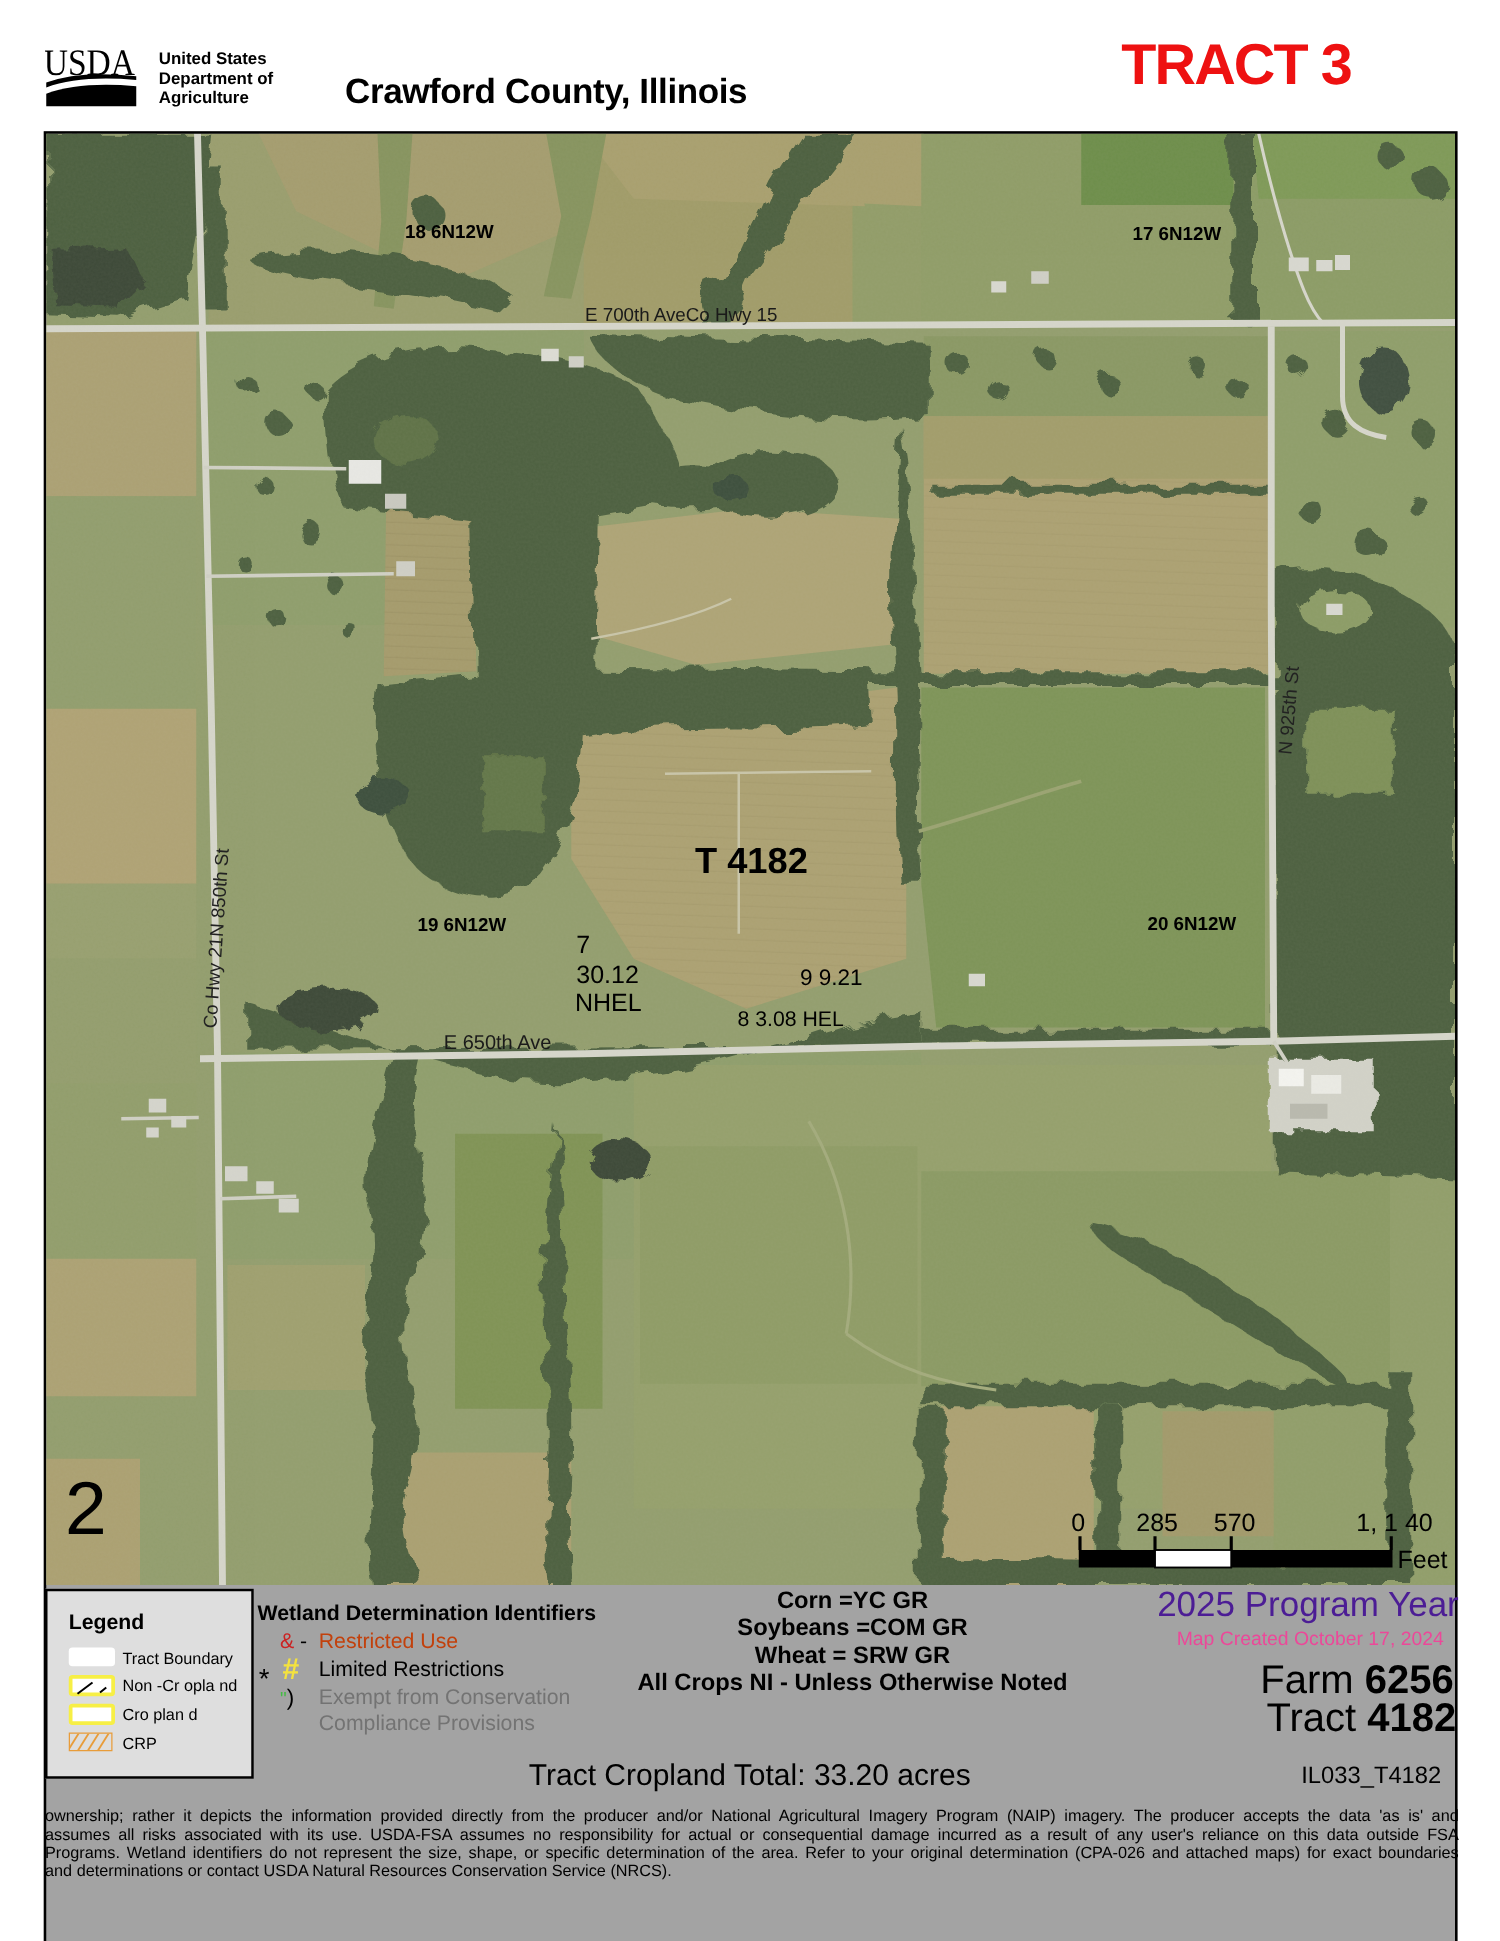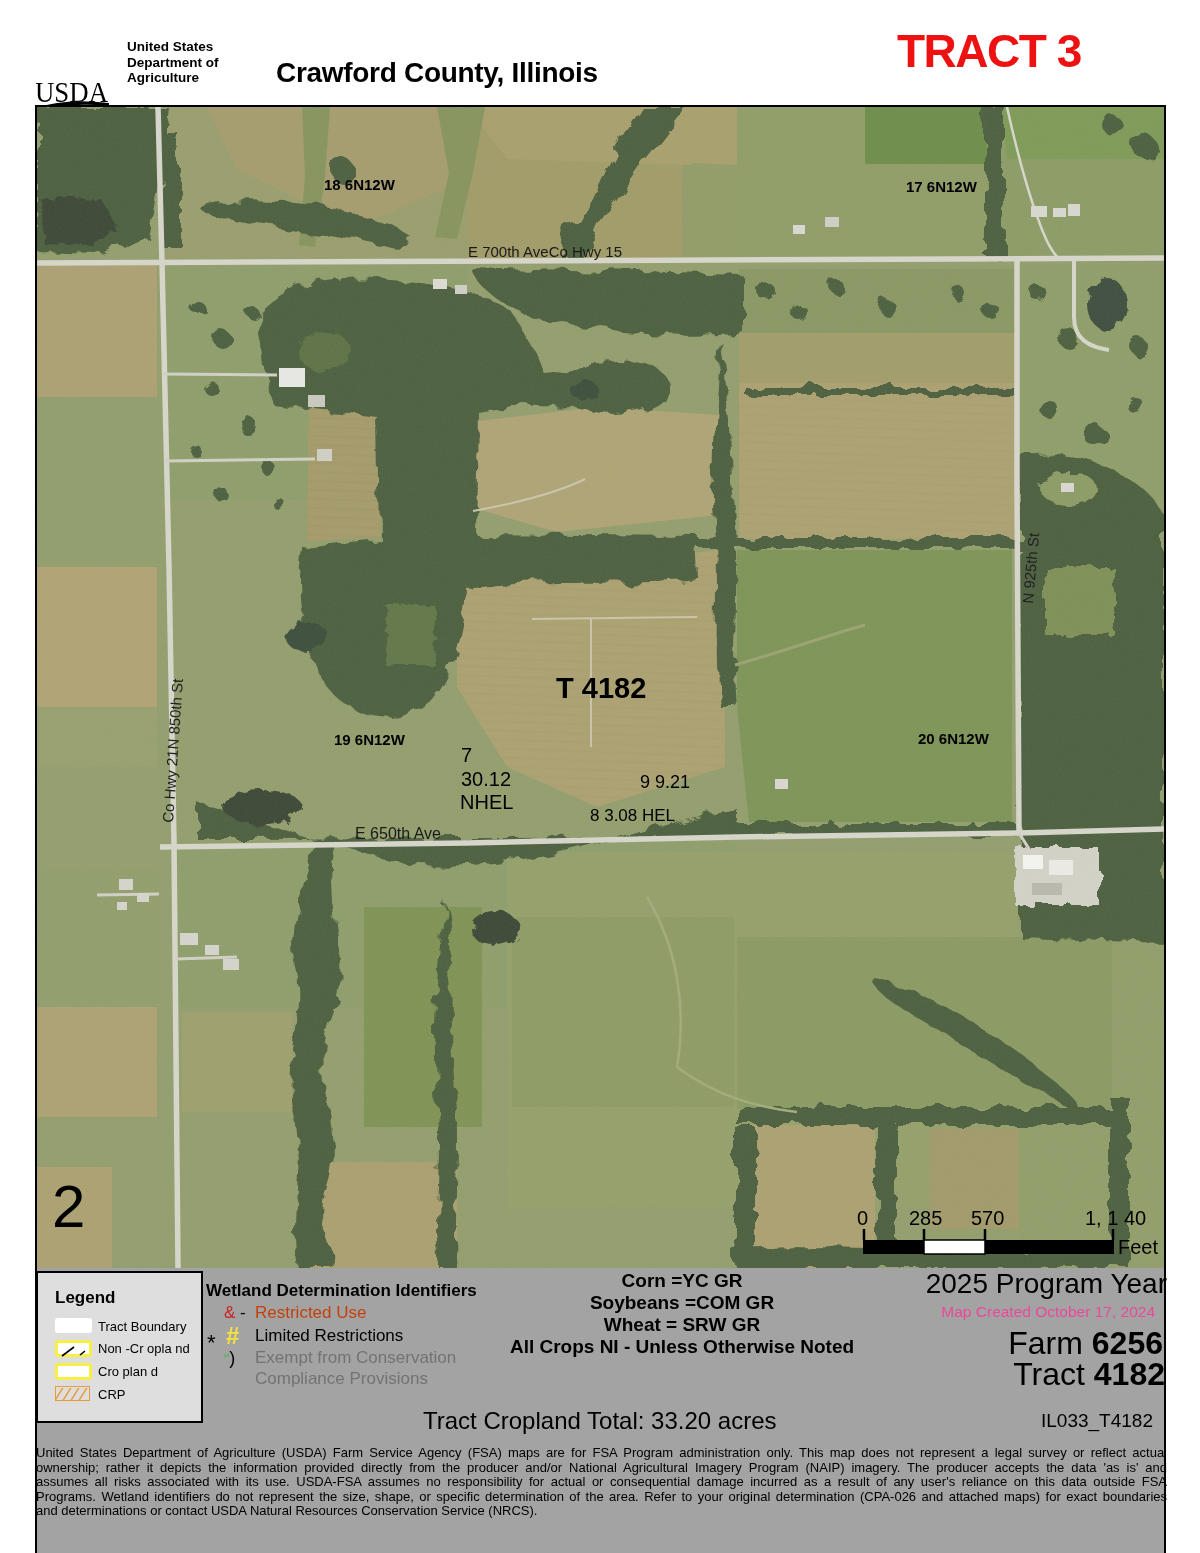--- a/index.html
+++ b/index.html
@@ -3,21 +3,21 @@
 <meta charset="utf-8">
 <style>
   html,body{margin:0;padding:0;}
   body{width:1200px;height:1553px;background:#ffffff;position:relative;
        font-family:"Liberation Sans", sans-serif;overflow:hidden;}
   .abs{position:absolute;}
 </style>
 </head>
 <body>
 
-<div class="abs" style="left:36px;top:36px;width:74px;height:50px;margin-top:42px;">
+<div class="abs" style="left:36px;top:36px;width:74px;height:50px;">
 <svg width="74" height="50" viewBox="0 0 74 50">
   <text x="-1" y="24" font-family="Liberation Serif, serif" font-size="30" font-weight="normal" textLength="73" lengthAdjust="spacingAndGlyphs" fill="#000">USDA</text>
   <path d="M1,30 Q28,20 73,25 L73,28 Q28,24 1,34 Z" fill="#000"></path>
   <path d="M1,39 Q28,29 73,33 L73,49 L1,49 Z" fill="#000"></path>
 </svg>
 </div>
 
 <div class="abs" style="left:127px;top:39px;font-size:13.5px;font-weight:bold;line-height:15.5px;color:#000;">United States<br>Department of<br>Agriculture</div>
 
 <div class="abs" style="left:239px;top:57px;font-size:28px;font-weight:bold;letter-spacing:-0.3px;color:#000;margin-left:37px;">Crawford County, Illinois</div>
@@ -417,31 +417,30 @@
 <div class="abs" style="left:226px;top:1322px;font-size:24px;font-weight:bold;color:#f4e23e;">#</div>
 
 <div class="abs" style="left:255px;top:1326px;font-size:17px;color:#000;">Limited Restrictions</div>
 
 <div class="abs" style="left:224px;top:1348px;font-size:15px;color:#44bb44;">"<span style="color:#000;font-size:18px;">)</span></div>
 
 <div class="abs" style="left:255px;top:1347px;font-size:17px;line-height:21px;color:#737373;">Exempt from Conservation<br>Compliance Provisions</div>
 
 <div class="abs" style="left:414px;top:1270px;width:536px;text-align:center;font-size:19px;font-weight:bold;line-height:22px;color:#000;">Corn =YC GR<br>Soybeans =COM GR<br>Wheat = SRW GR<br>All Crops NI - Unless Otherwise Noted</div>
 
-<div class="abs" style="left:890px;top:1268px;width:277px;text-align:right;font-size:28px;color:#000000;">2025 Program Year</div>
+<div class="abs" style="left:890px;top:1268px;width:277px;text-align:right;font-size:28px;color:#4c1d95;">2025 Program Year</div>
 
 <div class="abs" style="left:905px;top:1303px;width:250px;text-align:right;font-size:15.5px;color:#ec4899;">Map Created October 17, 2024</div>
 
 <div class="abs" style="left:900px;top:1325px;width:263px;text-align:right;font-size:32px;color:#000;">Farm <b>6256</b></div>
 
 <div class="abs" style="left:900px;top:1356px;width:265px;text-align:right;font-size:32px;color:#000;">Tract <b>4182</b></div>
 
 <div class="abs" style="left:900px;top:1410px;width:253px;text-align:right;font-size:19px;color:#000;">IL033_T4182</div>
 
 <div class="abs" style="left:423px;top:1407px;font-size:24px;color:#000;">Tract Cropland Total: 33.20 acres</div>
 
 <div class="abs" style="left:36px;top:1446px;width:1131px;font-size:13px;line-height:14.6px;color:#000;">
-<div style="text-align:justify;text-align-last:justify;">United States Department of Agriculture (USDA) Farm Service Agency (FSA) maps are for FSA Program administration only. This map does not represent a legal survey or reflect actual</div>
 <div style="text-align:justify;text-align-last:justify;">ownership; rather it depicts the information provided directly from the producer and/or National Agricultural Imagery Program (NAIP) imagery. The producer accepts the data 'as is' and</div>
 <div style="text-align:justify;text-align-last:justify;">assumes all risks associated with its use. USDA-FSA assumes no responsibility for actual or consequential damage incurred as a result of any user's reliance on this data outside FSA</div>
 <div style="text-align:justify;text-align-last:justify;">Programs. Wetland identifiers do not represent the size, shape, or specific determination of the area. Refer to your original determination (CPA-026 and attached maps) for exact boundaries</div>
 <div>and determinations or contact USDA Natural Resources Conservation Service (NRCS).</div>
 </div>
 
 </body></html>

